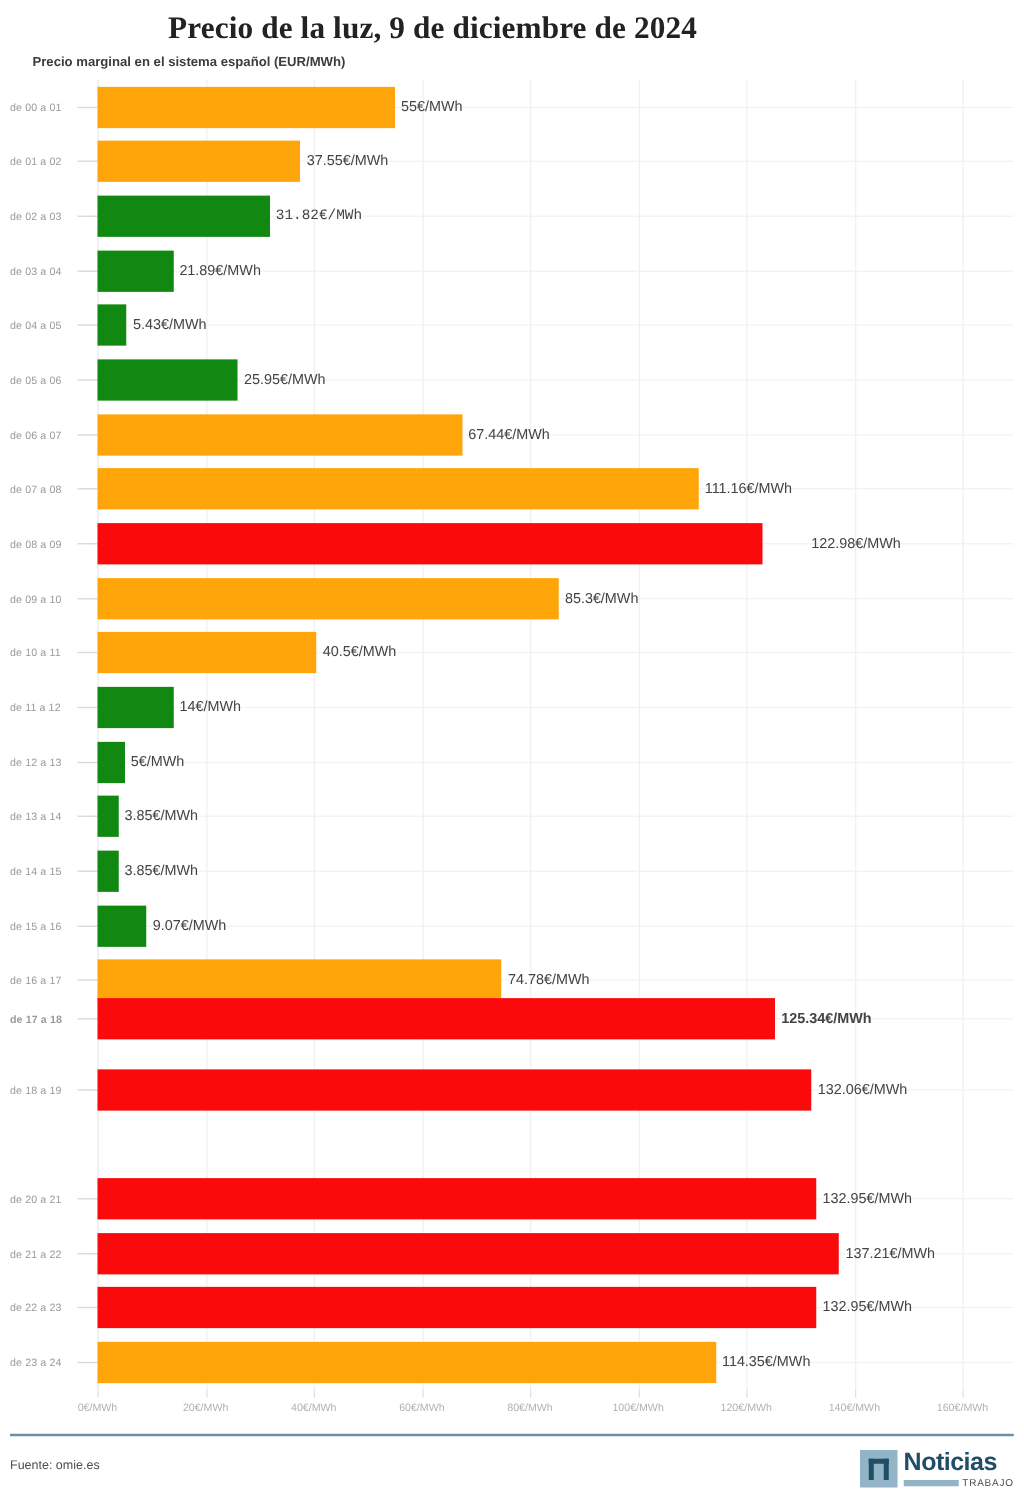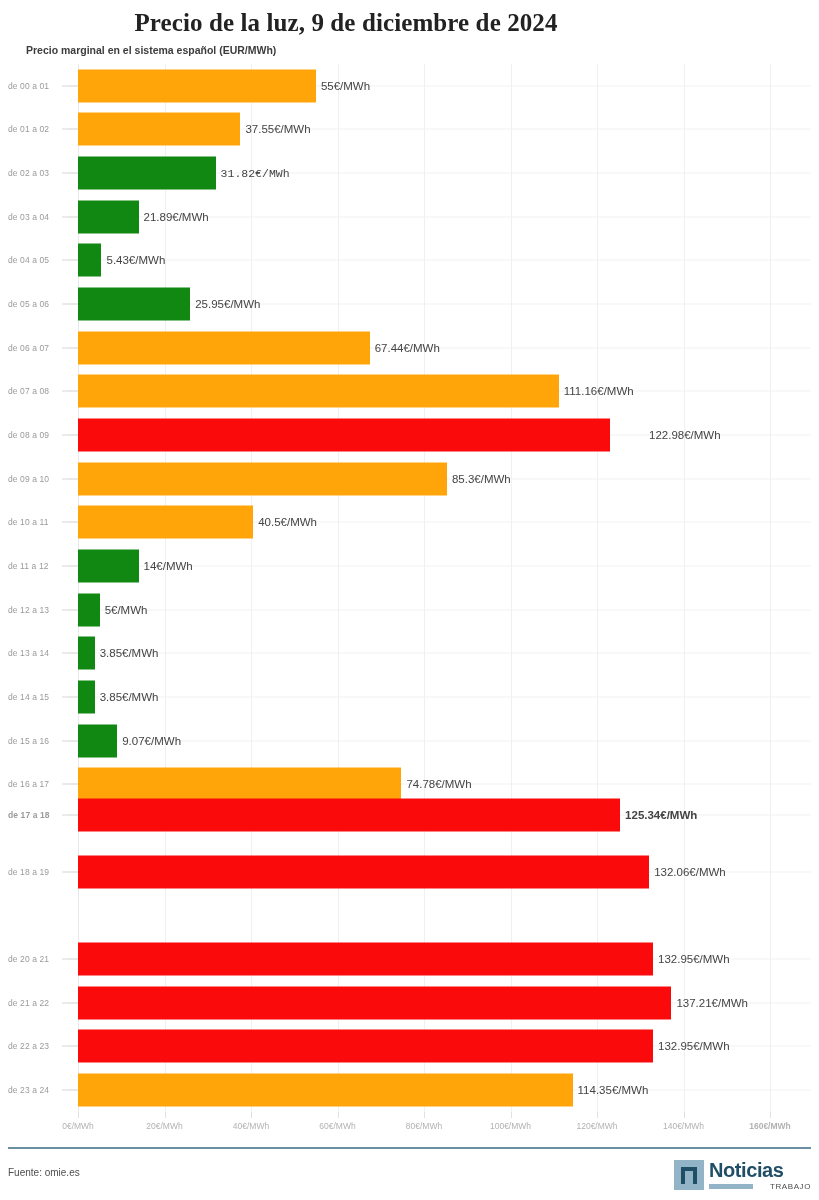--- a/index.html
+++ b/index.html
@@ -180,21 +180,21 @@
     font-family: "Liberation Sans", sans-serif;
     font-weight: bold;
     font-size: 20px;
     line-height: 20px;
     color: #1f4e66;
     letter-spacing: -0.4px;
   }
   #brand-sub-wrap {
     display: flex;
     align-items: center;
-    gap: 17px;
+    gap: 3px;
     margin-top: 3px;
     width: 100%;
   }
   #brand-bar {
     width: 44px; height: 5px;
     background: #93b3c6;
     display: block;
   }
   #brand-sub {
     font-family: "Liberation Sans", sans-serif;
@@ -397,21 +397,21 @@
       <div class="xlabel" style="left: 337.5px;">60€/MWh</div>
       <div class="xtick" style="left: 424px;"></div>
       <div class="xlabel" style="left: 424px;">80€/MWh</div>
       <div class="xtick" style="left: 510.5px;"></div>
       <div class="xlabel" style="left: 510.5px;">100€/MWh</div>
       <div class="xtick" style="left: 597px;"></div>
       <div class="xlabel" style="left: 597px;">120€/MWh</div>
       <div class="xtick" style="left: 683.5px;"></div>
       <div class="xlabel" style="left: 683.5px;">140€/MWh</div>
       <div class="xtick" style="left: 770px;"></div>
-      <div class="xlabel" style="left: 770px; font-weight: bold;">160€/MWh</div>
+      <div class="xlabel" style="left: 770px;">160€/MWh</div>
     </div>
 
   <div id="footer-rule"></div>
 
   <div id="source-note">Fuente: omie.es</div>
 
   <div id="brand-logo">
     <span id="brand-mark"></span>
     <span id="brand-text">
       <span id="brand-name">Noticias</span>

